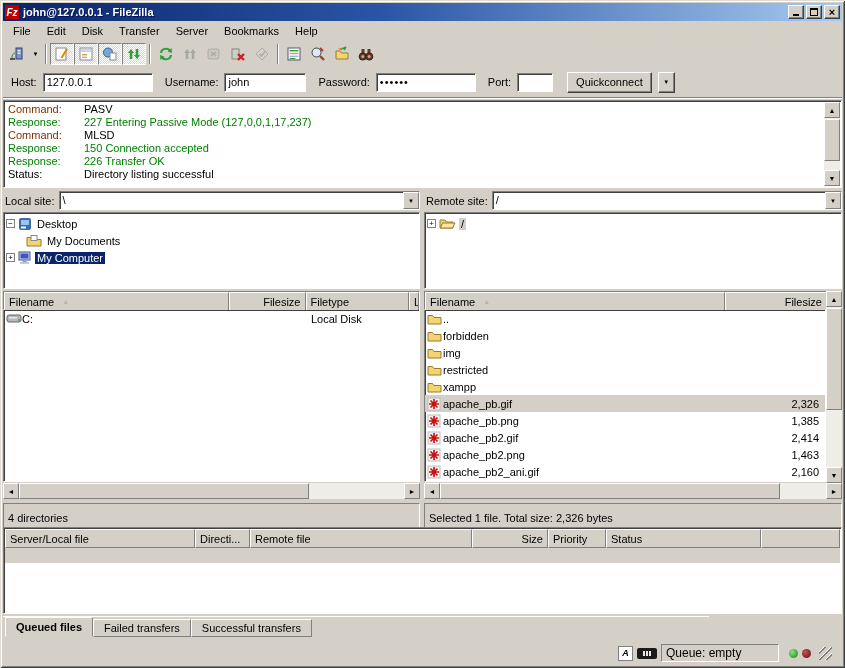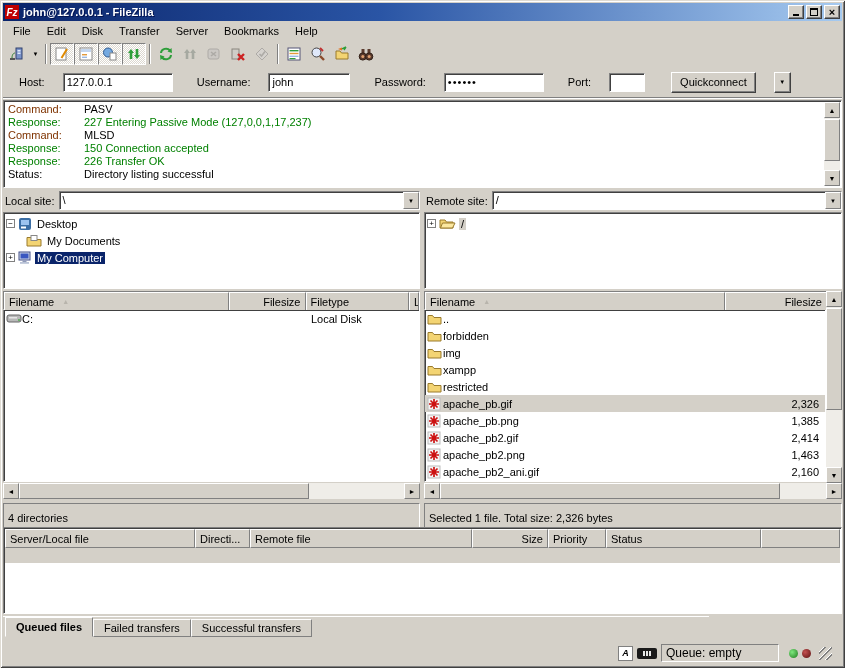--- a/index.html
+++ b/index.html
@@ -28,21 +28,21 @@
   .menubar{position:absolute;left:3px;top:21px;width:839px;height:20px;display:flex;align-items:center;padding-left:2px;}
   .menu-item{padding:3px 8px;}
   
   .toolbar{position:absolute;left:3px;top:41px;width:839px;height:26px;display:flex;align-items:center;padding-left:2px;}
   .tb{width:24px;height:22px;display:flex;align-items:center;justify-content:center;border:1px solid transparent;}
   .tb.pressed{border-color:#808080 #fff #fff #808080;background:conic-gradient(#fff 25%,#dcd8d0 0 50%,#fff 0 75%,#dcd8d0 0) 0 0/2px 2px;}
   .tb.disabled{opacity:.5;filter:grayscale(.8);}
   .tbsep{width:2px;height:20px;border-left:1px solid #808080;border-right:1px solid #fff;margin:0 3px;}
   .dd-arrow{width:13px;height:22px;display:flex;align-items:center;justify-content:center;font-size:6px;}
   
-  .quickbar{position:absolute;left:3px;top:67px;width:839px;height:31px;display:flex;align-items:center;gap:18px;padding-left:16px;
+  .quickbar{position:absolute;left:3px;top:67px;width:839px;height:31px;display:flex;align-items:center;gap:6px;padding-left:8px;
     border-bottom:1px solid #808080;box-shadow:0 1px 0 #fff;}
   .qlabel{white-space:nowrap;}
   .field{height:19px;background:#fff;border:1px solid;border-color:#808080 #fff #fff #808080;
     box-shadow:inset 1px 1px 0 #404040;font-size:11px;padding:1px 3px;outline:none;}
   .qbtn{height:21px;padding:2px 8px;font-size:11px;display:flex;align-items:center;}
   
   .log{position:absolute;left:3px;top:100px;width:839px;height:88px;background:#fff;padding:2px 0 0 4px;overflow:hidden;}
   .logline{height:13px;display:flex;line-height:13px;white-space:nowrap;}
   .loglabel{width:76px;flex:none;}
   .t-command .loglabel{color:#7f3300;}
@@ -415,30 +415,30 @@
           </span>
         <span class="fname">img</span>
         <span class="fsize"></span>
       </div>
       <div class="lrow">
         <span class="licon">
             <svg width="15" height="12">
               <path d="M1 2.5 h4.5 l1.5 2 H14 V11 H1 Z" fill="#f3d473" stroke="#9a7b2d"></path>
             </svg>
           </span>
-        <span class="fname">xampp</span>
+        <span class="fname">restricted</span>
         <span class="fsize"></span>
       </div>
       <div class="lrow">
         <span class="licon">
             <svg width="15" height="12">
               <path d="M1 2.5 h4.5 l1.5 2 H14 V11 H1 Z" fill="#f3d473" stroke="#9a7b2d"></path>
             </svg>
           </span>
-        <span class="fname">restricted</span>
+        <span class="fname">xampp</span>
         <span class="fsize"></span>
       </div>
       <div class="lrow sel">
         <span class="licon">
             <svg width="14" height="14">
               <rect x="1" y="1" width="12" height="12" fill="#f5f5f5" stroke="#bbb"></rect>
               <path d="M7 2 V12 M2 7 H12 M3.5 3.5 L10.5 10.5 M10.5 3.5 L3.5 10.5" stroke="#cc1111" stroke-width="1.7"></path>
             </svg>
           </span>
         <span class="fname">apache_pb.gif</span>

